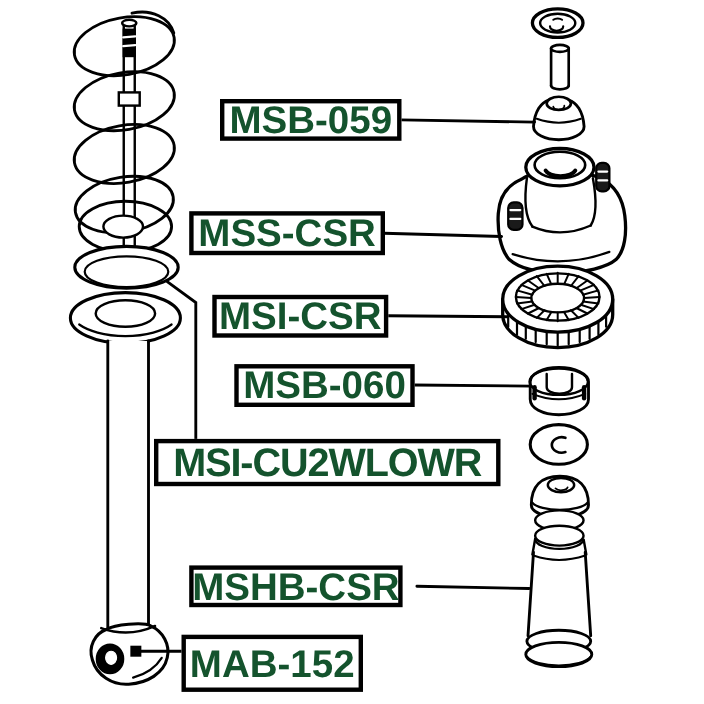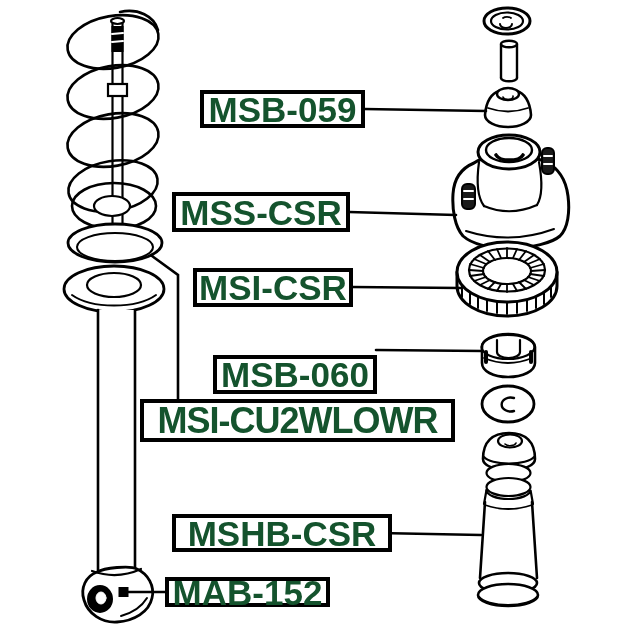--- a/index.html
+++ b/index.html
@@ -11,24 +11,24 @@
   .part-label{
     position:absolute;z-index:2;box-sizing:border-box;
     border:4px solid #000;background:#fff;color:#14532d;
     display:flex;align-items:center;justify-content:center;
     font-weight:700;font-size:35px;line-height:1;letter-spacing:0px;
     white-space:nowrap;
   }
   .lbl-1{left:200px;top:90px;width:165px;height:38px;}
   .lbl-2{left:172px;top:192px;width:178px;height:40px;}
   .lbl-3{left:193px;top:268px;width:160px;height:39px;}
-  .lbl-4{left:213px;top:331px;width:164px;height:39px;margin-top:24px;}
+  .lbl-4{left:213px;top:331px;width:164px;height:39px;}
   .lbl-5{left:140px;top:399px;width:315px;height:43px;font-size:36px;letter-spacing:-1px;text-align:right;}
-  .lbl-6{left:172px;top:514px;width:220px;height:38px;}
-  .lbl-7{left:165px;top:577px;width:165px;height:30px;}
+  .lbl-6{left:172px;top:514px;width:194px;height:38px;}
+  .lbl-7{left:165px;top:577px;width:165px;height:52px;}
 </style>
 </head>
 <body>
 
 <div id="stage">
 
 <svg id="diagram-svg" width="640" height="640" viewBox="0 0 640 640">
   <g stroke="#000" fill="none" stroke-linecap="round">
 
     <g>

